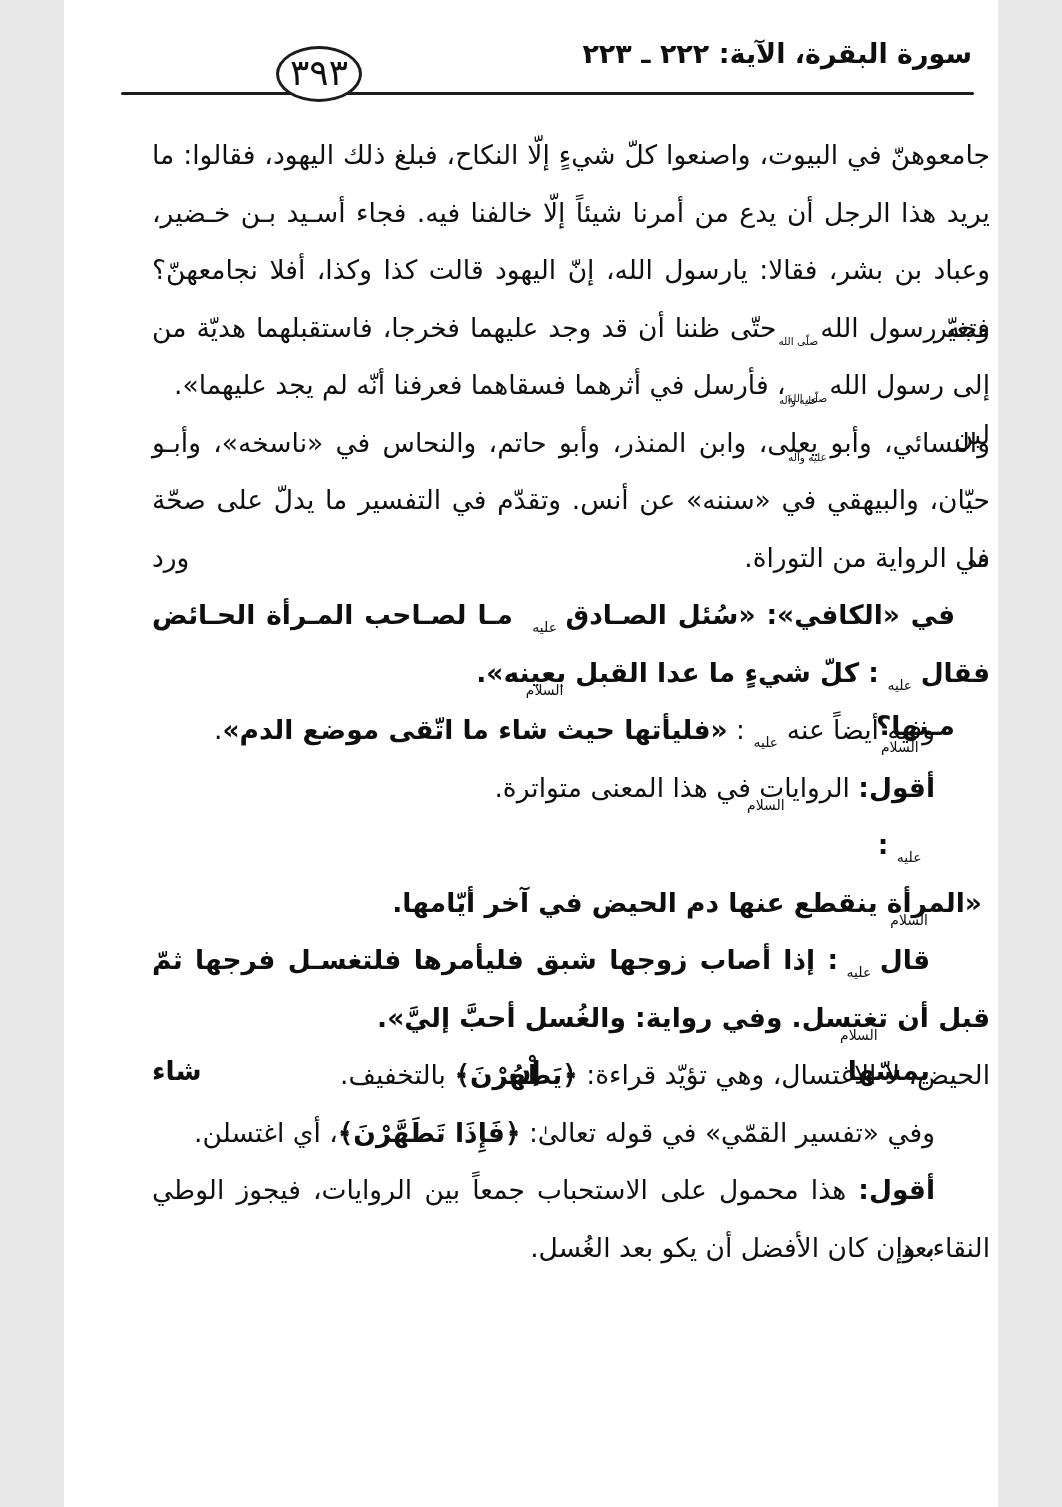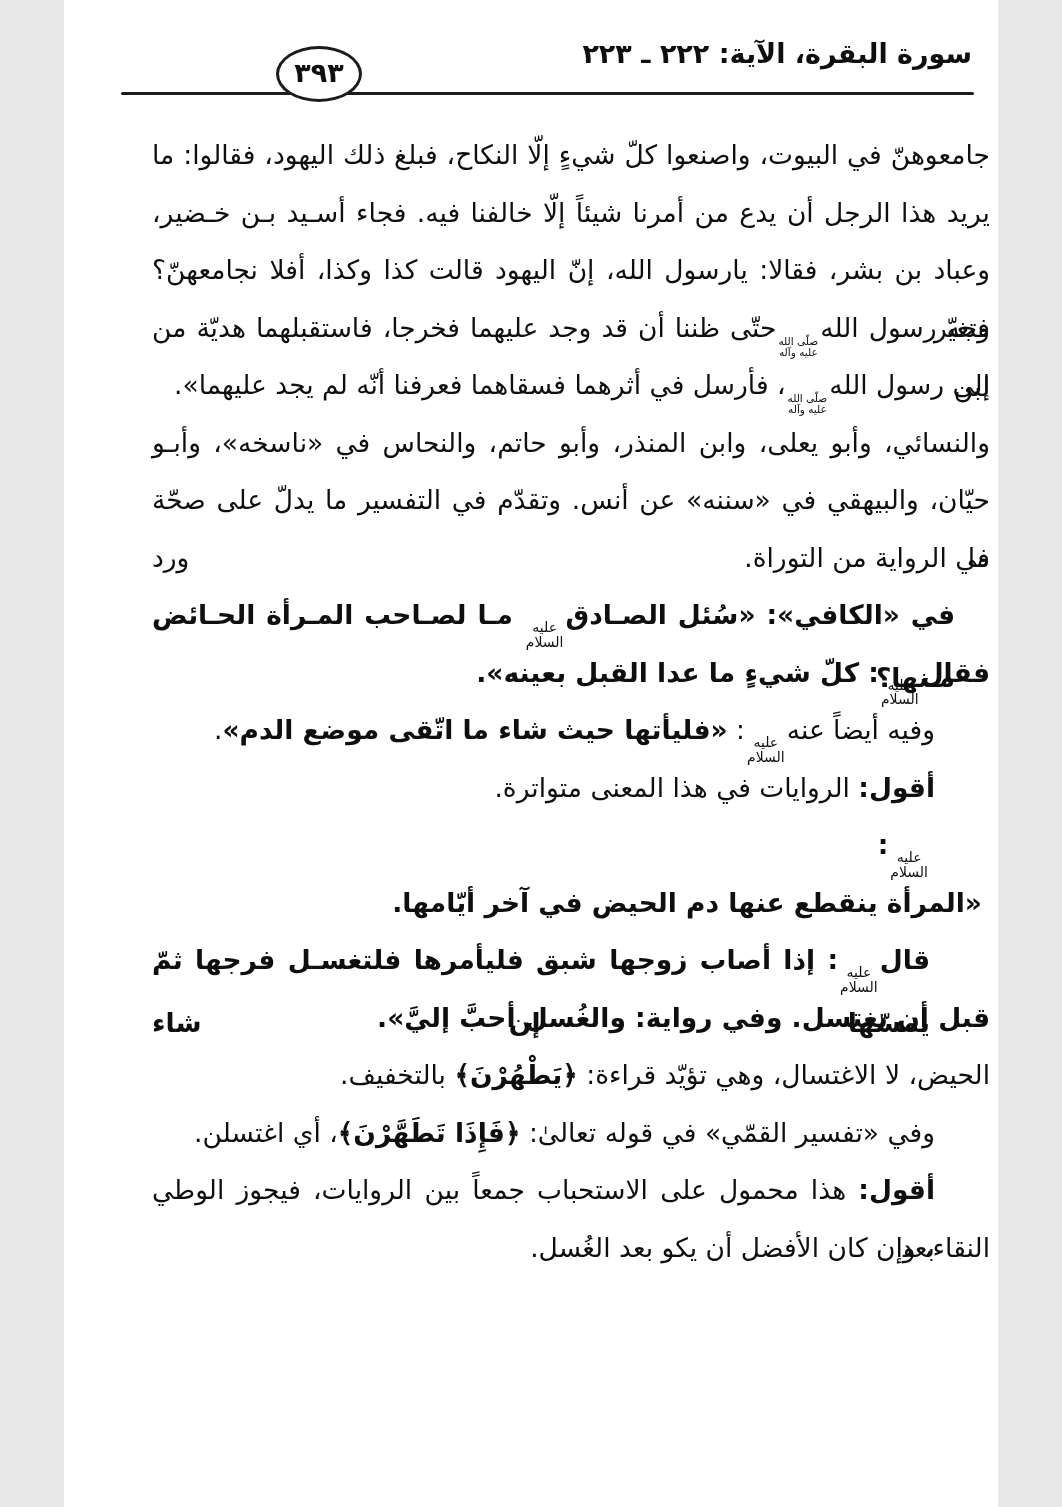--- a/index.html
+++ b/index.html
@@ -43,22 +43,22 @@
     background: #ffffff;
     border: 3px solid #1c1c1c;
     border-radius: 50%;
     display: flex;
     align-items: center;
     justify-content: center;
     z-index: 2;
     box-sizing: border-box;
   }
   .page-number-oval span {
-    font-size: 27px;
-    font-weight: 700;
+    font-size: 36px;
+    font-weight: 400;
     line-height: 1;
     padding-bottom: 3px;
   }
   
   .page-body {
     position: absolute;
     top: 122px;
     right: 0;
     left: 0;
     padding: 4px 8px 0 88px;
@@ -81,20 +81,21 @@
   
   .honorific {
     display: inline-flex;
     flex-direction: column;
     align-items: center;
     justify-content: center;
     vertical-align: -8px;
     line-height: 1.05;
     margin: 0 2px;
     font-weight: 400;
+    gap: 48px;
   }
   .honorific .h-top, .honorific .h-bot {
     font-size: 14px;
     white-space: nowrap;
   }
   .honorific.prophet .h-top, .honorific.prophet .h-bot { font-size: 10.5px; }
 </style>
 </head>
 <body>
 

